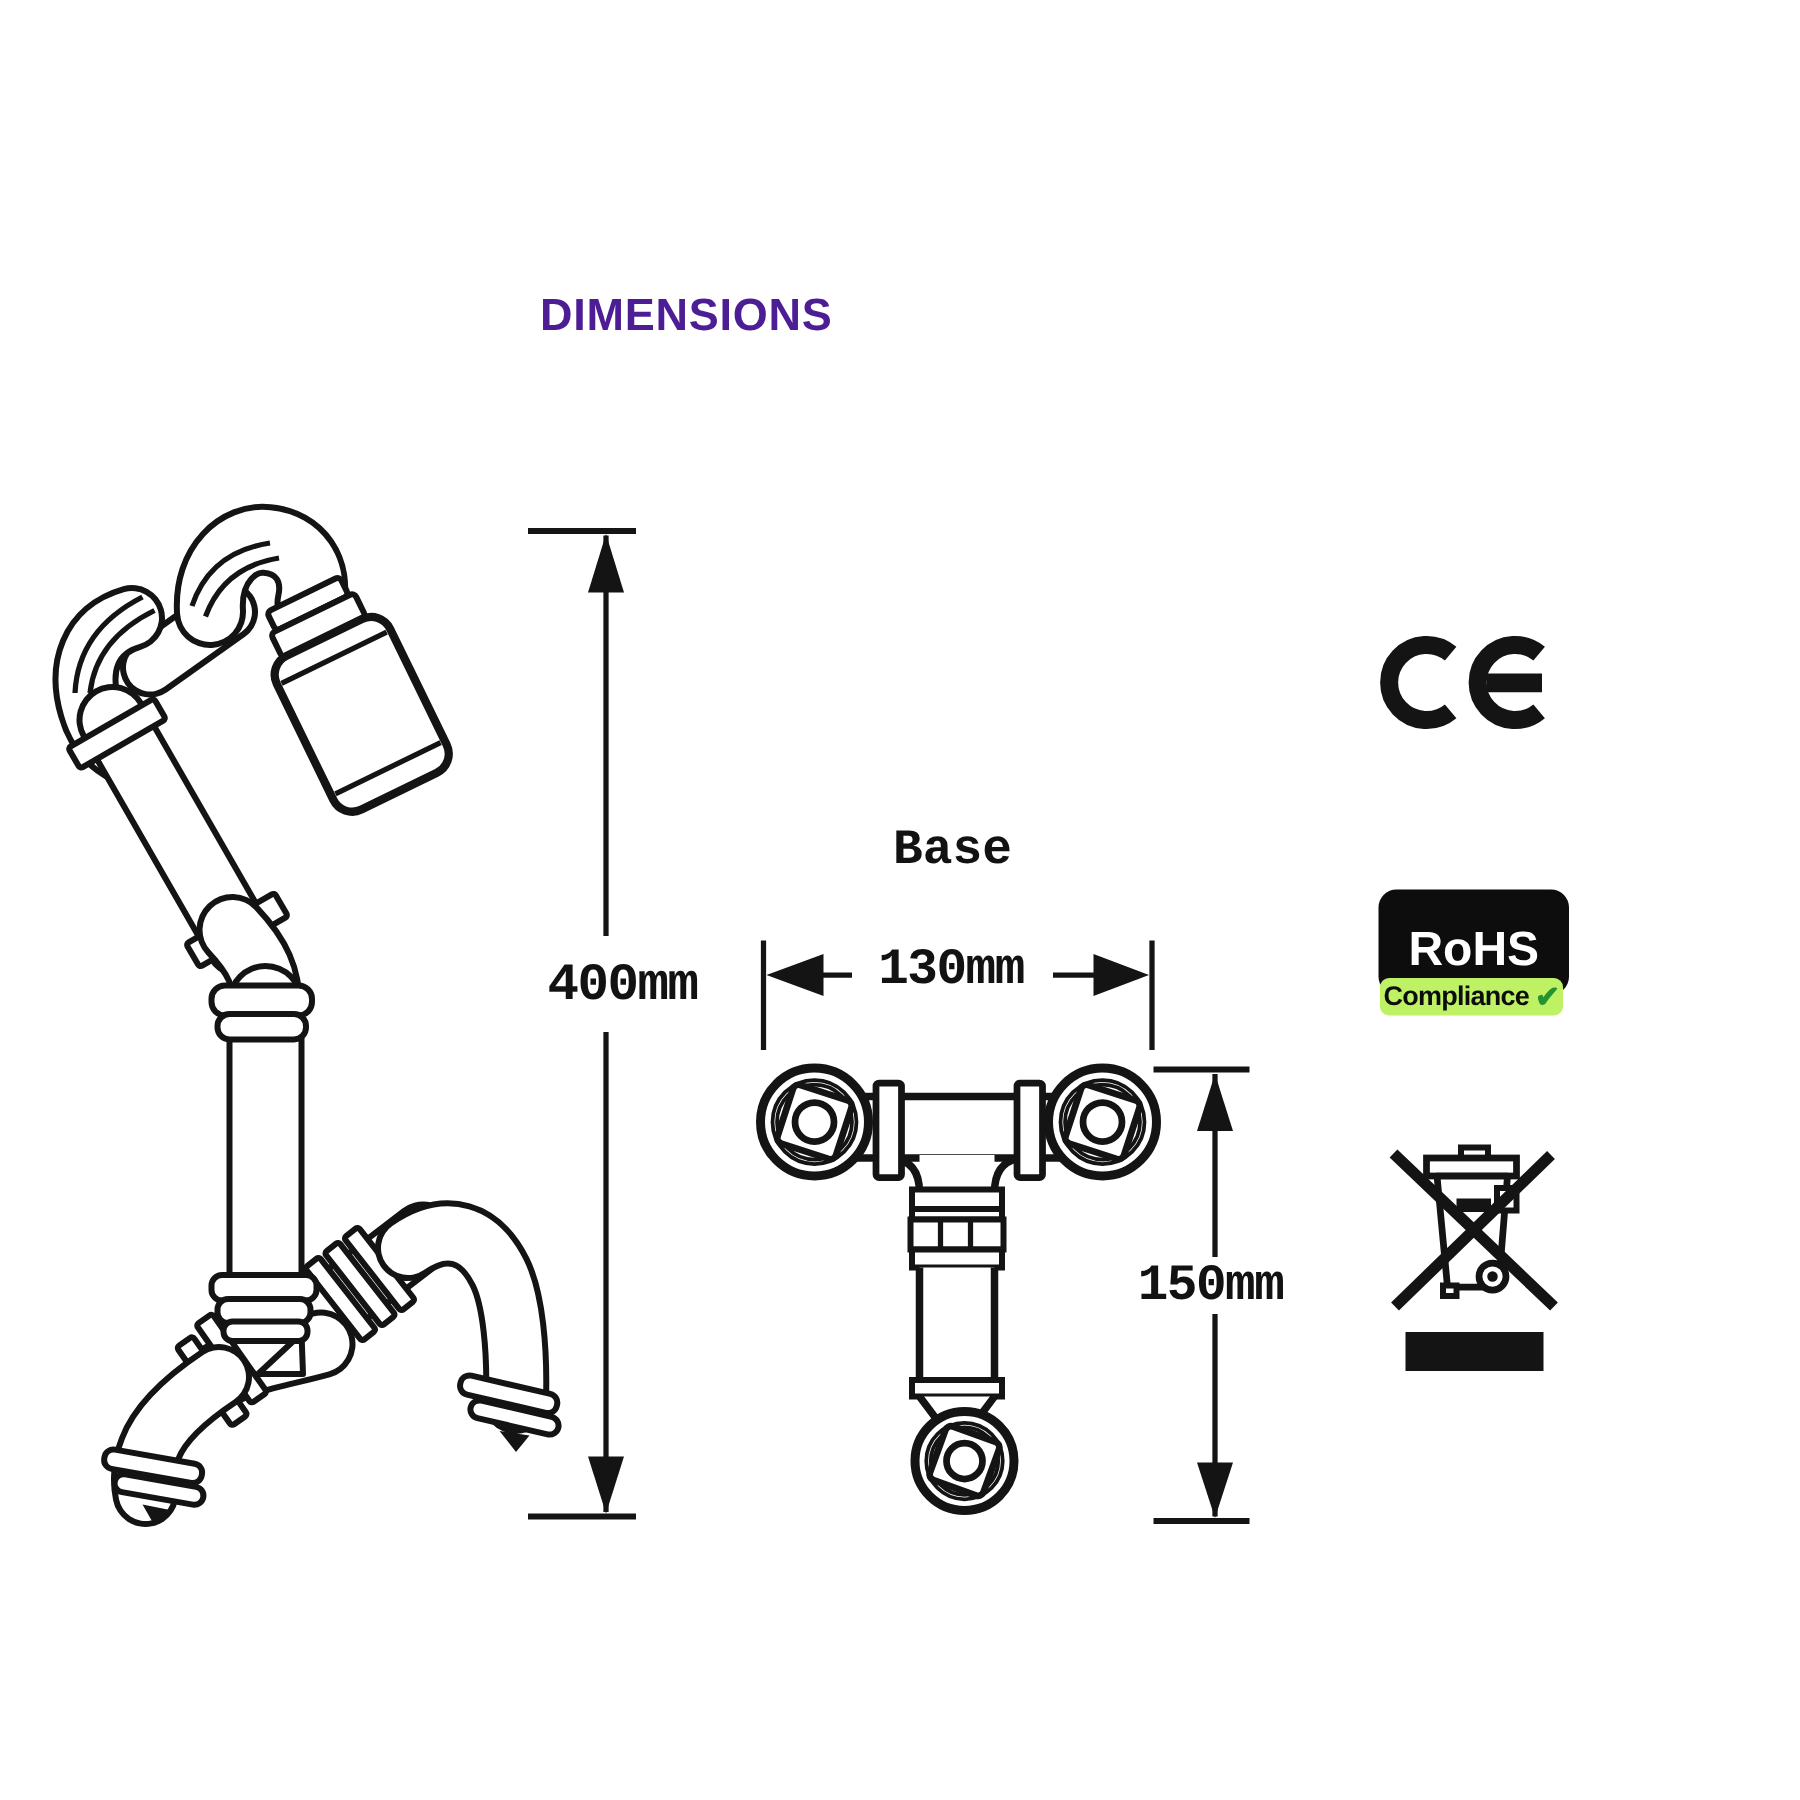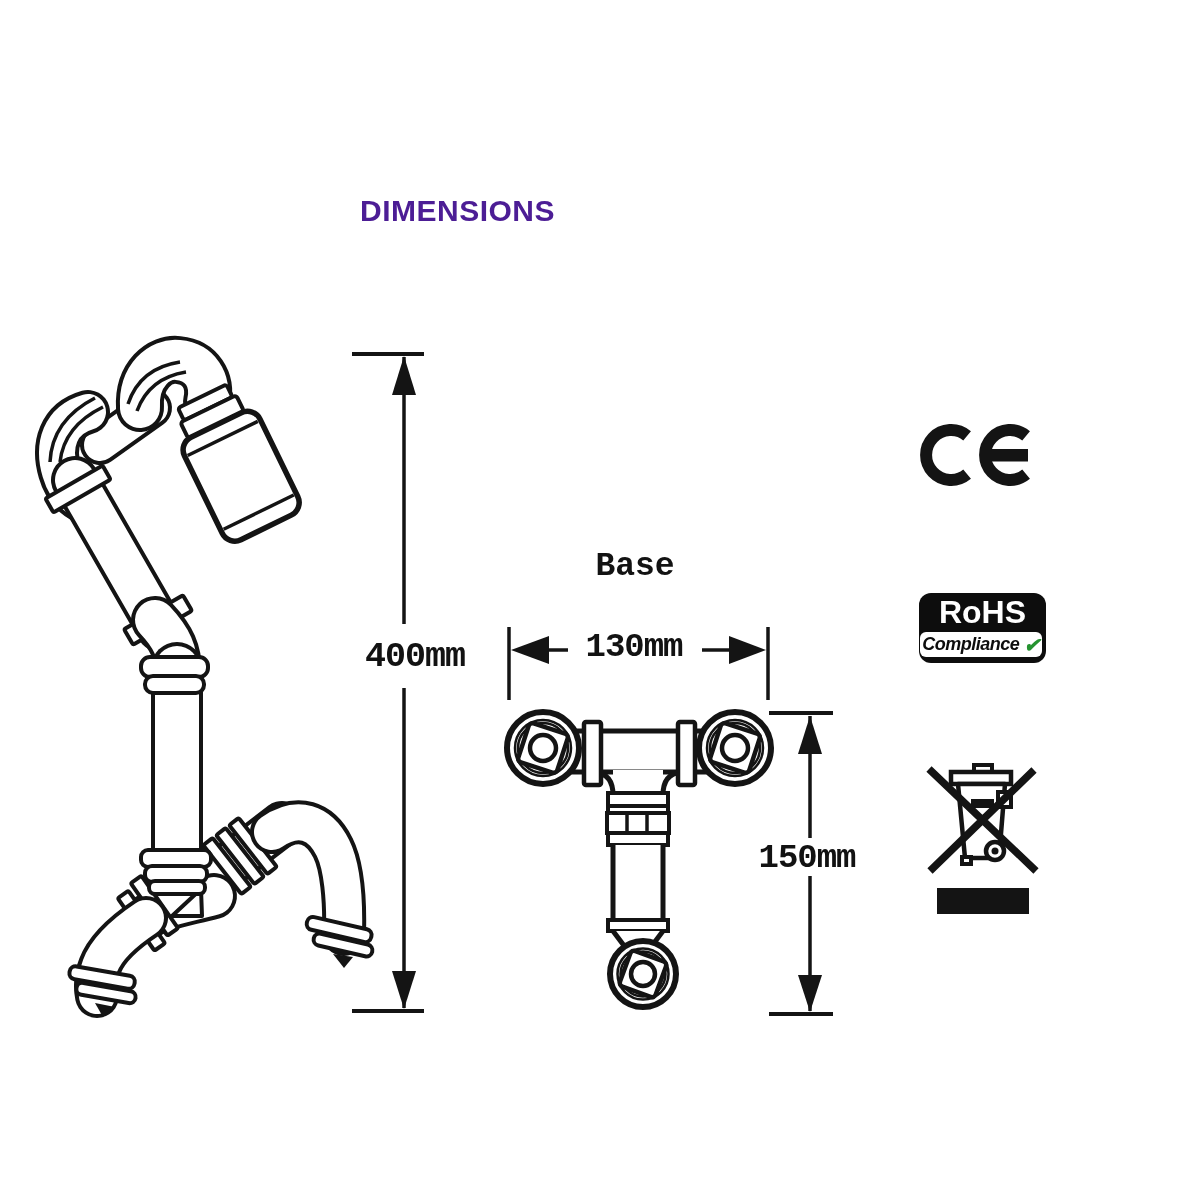--- a/index.html
+++ b/index.html
@@ -33,26 +33,26 @@
   .dimfill{fill:#141414;stroke:none;}
   .wht{fill:#ffffff;stroke:none;}
   .ln5{fill:none;stroke:#141414;stroke-width:5;}
   
   .rohs{
     position:absolute;left:919px;top:593px;width:127px;height:70px;
     background:#0d0d0d;border-radius:12px;
   }
   .rohs-top{
     height:39px;display:flex;align-items:center;justify-content:center;
-    color:#ffffff;font-weight:bold;font-size:32px;letter-spacing:0px;
+    color:#ffffff;font-weight:bold;font-size:32px;letter-spacing:0px;margin-top:20px;
   }
   .rohs-bottom{
-    margin:0 4px 4px 1px;height:25px;background:#ffffff;border-radius:6px;
+    margin:0 4px 4px 1px;height:25px;background:#bef264;border-radius:6px;
     display:flex;align-items:center;justify-content:center;gap:4px;
-    color:#0d0d0d;font-weight:bold;font-size:18px;letter-spacing:-0.5px;font-style:italic;
+    color:#0d0d0d;font-weight:bold;font-size:18px;letter-spacing:-0.5px;
   }
   .rohs-check{font-size:20px;font-weight:bold;line-height:1;}
 </style>
 </head>
 <body>
 
 <div class="canvas">
 
   <div class="section-heading">DIMENSIONS</div>
 

